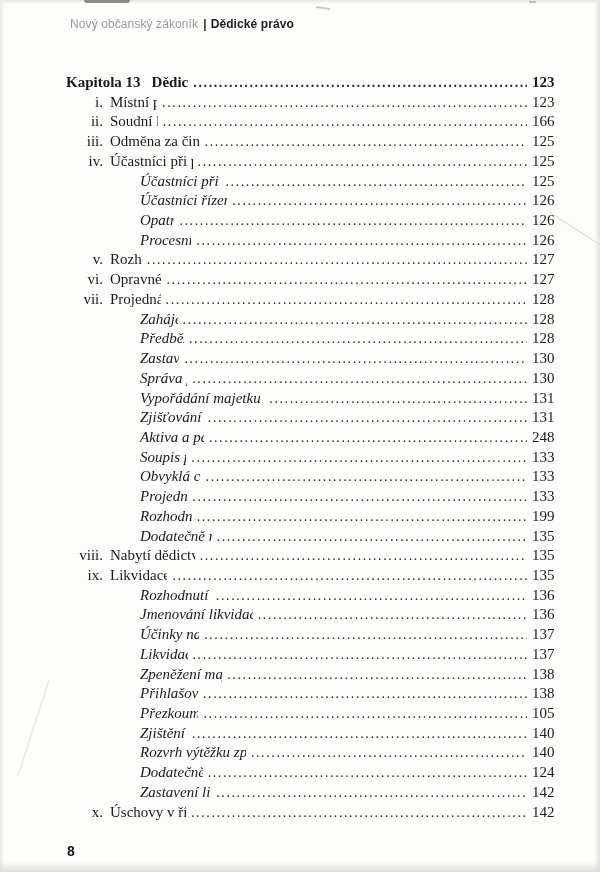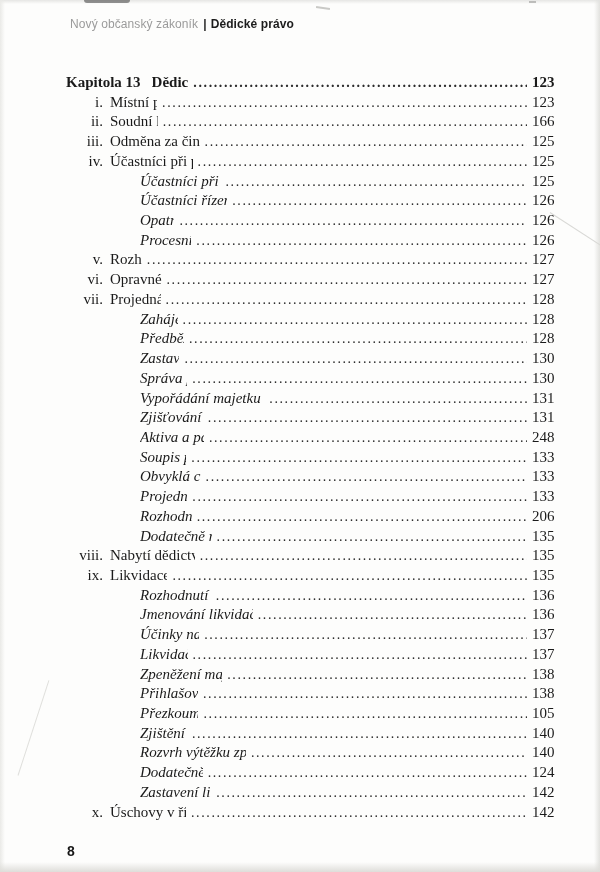--- a/index.html
+++ b/index.html
@@ -227,21 +227,21 @@
       <div class="toc-row lvl-sub">
 
     <span class="row-title">Projednání dědictví</span>
     <span class="dots"></span>
     <span class="row-page">133</span>
   </div>
       <div class="toc-row lvl-sub">
 
     <span class="row-title">Rozhodnutí o dědictví</span>
     <span class="dots"></span>
-    <span class="row-page">206</span>
+    <span class="row-page">199</span>
   </div>
       <div class="toc-row lvl-sub">
 
     <span class="row-title">Dodatečně najevo vyšlý majetek</span>
     <span class="dots"></span>
     <span class="row-page">135</span>
   </div>
       <div class="toc-row lvl-num">
     <span class="row-label">viii.</span>
     <span class="row-title">Nabytí dědictví následným dědicem</span>

